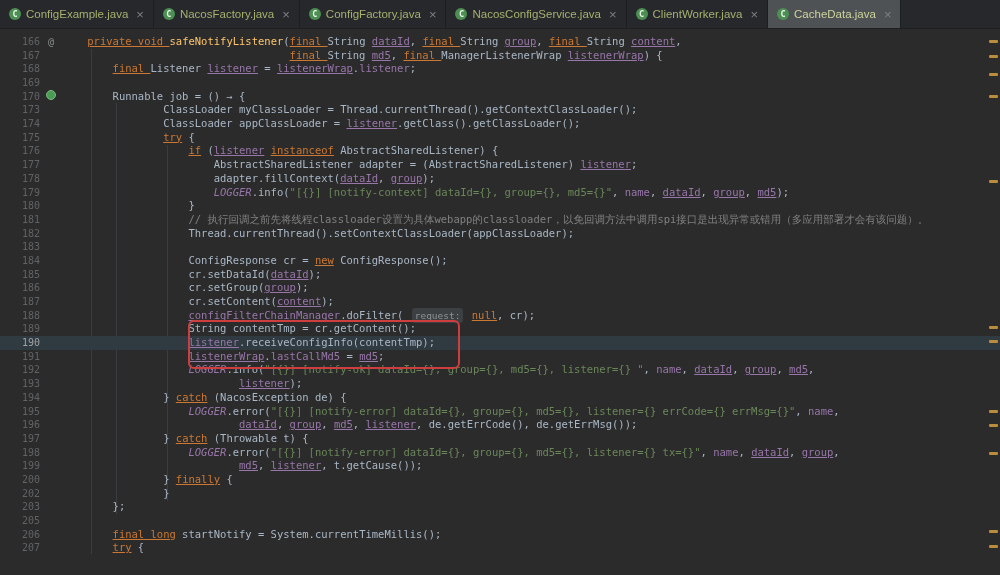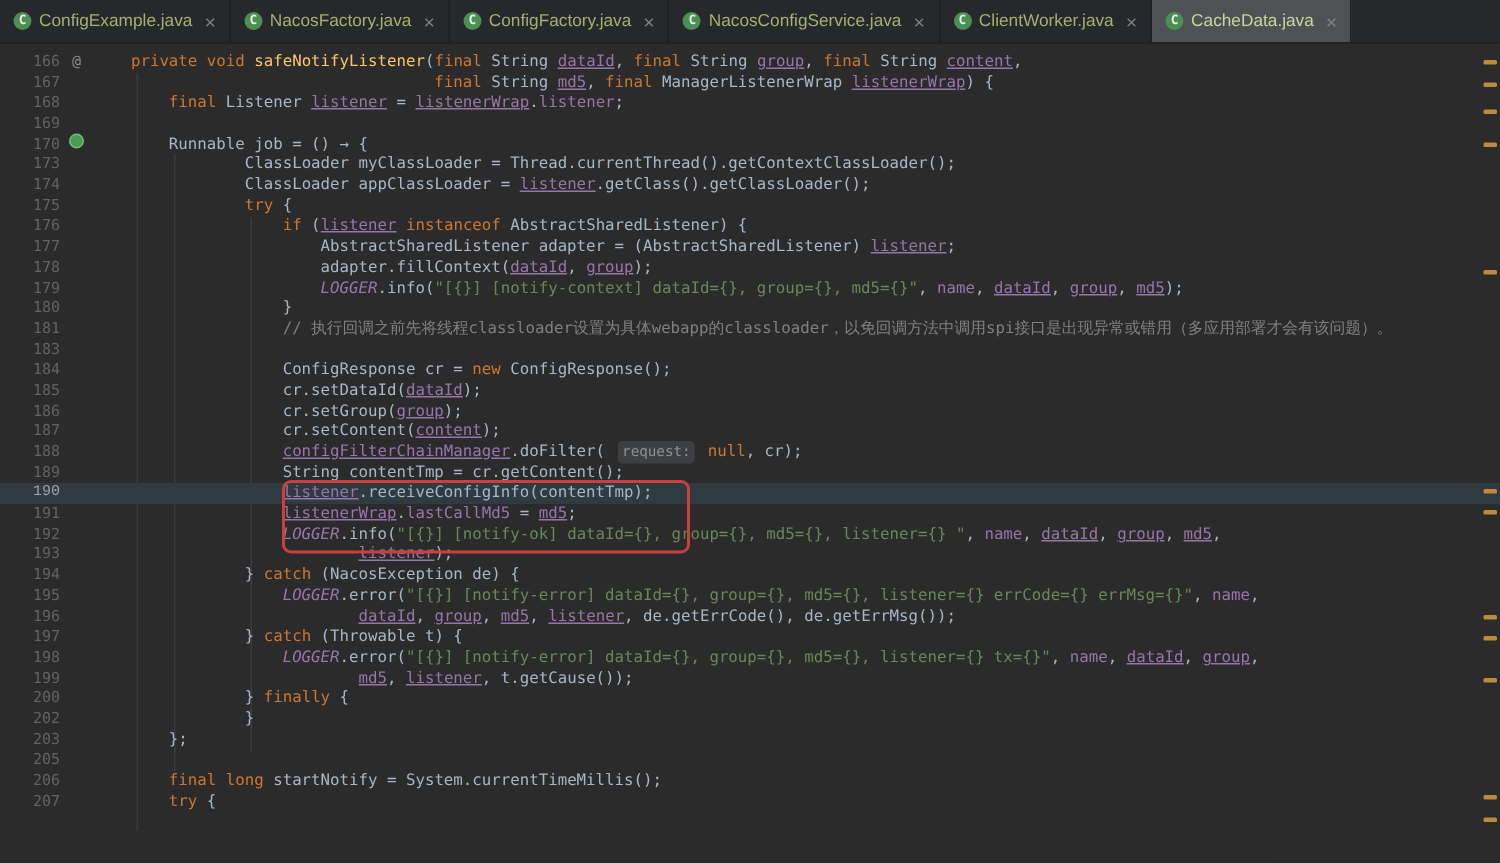--- a/index.html
+++ b/index.html
@@ -13,29 +13,29 @@
   .tab.active{background:#4e5254;color:#ccd49b;}
   .cicon{width:12px;height:12px;border-radius:50%;background:#4c8f52;color:#eaf4ea;
          font-size:8.5px;font-weight:bold;display:flex;align-items:center;justify-content:center;
          font-family:"DejaVu Sans Mono",monospace;flex:0 0 12px;}
   .close{color:#7d8184;font-size:13px;margin-left:3px;line-height:1;}
   
   .editor{position:absolute;top:29px;left:0;right:0;bottom:0;font-size:10.5px;line-height:13.7px;}
   #lines{position:absolute;top:6px;left:0;right:0;z-index:2;}
   .row{display:flex;height:13.7px;white-space:pre;align-items:flex-end;}
   .row.active{background:#303a41;}
-  .row.active .lnum{color:#a1a3a5;font-family:Liberation Mono, monospace;}
+  .row.active .lnum{color:#a1a3a5;}
   .lnum{flex:0 0 40px;text-align:right;color:#606366;font-size:10px;}
   .gicon{flex:0 0 22px;text-align:center;color:#8a8d8f;font-size:10px;line-height:13.7px;}
   .gdot{display:inline-block;width:8px;height:8px;border-radius:50%;background:#499c54;
         border:1px solid #79b97d;margin-top:2px;}
   .code{flex:1;color:#a9b7c6;}
   
   .t-p{color:#a9b7c6;}
-  .t-k{color:#cc7832;}
+  .t-k{color:#cc7832;text-decoration:underline;}
   .t-s{color:#6a8759;}
   .t-c{color:#808080;font-family:"DejaVu Sans Mono","Liberation Mono","DejaVu Sans",monospace;}
   .t-f{color:#9876aa;}
   .t-u{color:#9876aa;text-decoration:underline;text-underline-offset:1px;}
   .t-m{color:#ffc66d;}
   .t-sf{color:#9876aa;font-style:italic;}
   .t-st{color:#a9b7c6;}
   .t-fold{color:#a9b7c6;}
   .t-h{background:#3c4043;color:#8e9295;border-radius:3px;padding:2px 3px;margin:0 2px;font-size:9.5px;}
   
@@ -95,20 +95,21 @@
         <div class="row"><span class="lnum">170</span><span class="gicon"><span class="gdot"></span></span><span class="code"><span class="t-p">        </span><span class="t-p">Runnable job = </span><span class="t-fold">() → {</span></span></div>
         <div class="row"><span class="lnum">173</span><span class="gicon"></span><span class="code"><span class="t-p">                </span><span class="t-p">ClassLoader myClassLoader = Thread.</span><span class="t-st">currentThread</span><span class="t-p">().getContextClassLoader();</span></span></div>
         <div class="row"><span class="lnum">174</span><span class="gicon"></span><span class="code"><span class="t-p">                </span><span class="t-p">ClassLoader appClassLoader = </span><span class="t-u">listener</span><span class="t-p">.getClass().getClassLoader();</span></span></div>
         <div class="row"><span class="lnum">175</span><span class="gicon"></span><span class="code"><span class="t-p">                </span><span class="t-k">try</span><span class="t-p"> {</span></span></div>
         <div class="row"><span class="lnum">176</span><span class="gicon"></span><span class="code"><span class="t-p">                    </span><span class="t-k">if</span><span class="t-p"> (</span><span class="t-u">listener</span><span class="t-p"> </span><span class="t-k">instanceof</span><span class="t-p"> AbstractSharedListener) {</span></span></div>
         <div class="row"><span class="lnum">177</span><span class="gicon"></span><span class="code"><span class="t-p">                        </span><span class="t-p">AbstractSharedListener adapter = (AbstractSharedListener) </span><span class="t-u">listener</span><span class="t-p">;</span></span></div>
         <div class="row"><span class="lnum">178</span><span class="gicon"></span><span class="code"><span class="t-p">                        </span><span class="t-p">adapter.fillContext(</span><span class="t-u">dataId</span><span class="t-p">, </span><span class="t-u">group</span><span class="t-p">);</span></span></div>
         <div class="row"><span class="lnum">179</span><span class="gicon"></span><span class="code"><span class="t-p">                        </span><span class="t-sf">LOGGER</span><span class="t-p">.info(</span><span class="t-s">"[{}] [notify-context] dataId={}, group={}, md5={}"</span><span class="t-p">, </span><span class="t-f">name</span><span class="t-p">, </span><span class="t-u">dataId</span><span class="t-p">, </span><span class="t-u">group</span><span class="t-p">, </span><span class="t-u">md5</span><span class="t-p">);</span></span></div>
         <div class="row"><span class="lnum">180</span><span class="gicon"></span><span class="code"><span class="t-p">                    </span><span class="t-p">}</span></span></div>
         <div class="row"><span class="lnum">181</span><span class="gicon"></span><span class="code"><span class="t-p">                    </span><span class="t-c">// 执行回调之前先将线程classloader设置为具体webapp的classloader，以免回调方法中调用spi接口是出现异常或错用（多应用部署才会有该问题）。</span></span></div>
+        <div class="row"><span class="lnum">182</span><span class="gicon"></span><span class="code"><span class="t-p">                    </span><span class="t-p">Thread.</span><span class="t-st">currentThread</span><span class="t-p">().setContextClassLoader(appClassLoader);</span></span></div>
         <div class="row"><span class="lnum">183</span><span class="gicon"></span><span class="code"></span></div>
         <div class="row"><span class="lnum">184</span><span class="gicon"></span><span class="code"><span class="t-p">                    </span><span class="t-p">ConfigResponse cr = </span><span class="t-k">new</span><span class="t-p"> ConfigResponse();</span></span></div>
         <div class="row"><span class="lnum">185</span><span class="gicon"></span><span class="code"><span class="t-p">                    </span><span class="t-p">cr.setDataId(</span><span class="t-u">dataId</span><span class="t-p">);</span></span></div>
         <div class="row"><span class="lnum">186</span><span class="gicon"></span><span class="code"><span class="t-p">                    </span><span class="t-p">cr.setGroup(</span><span class="t-u">group</span><span class="t-p">);</span></span></div>
         <div class="row"><span class="lnum">187</span><span class="gicon"></span><span class="code"><span class="t-p">                    </span><span class="t-p">cr.setContent(</span><span class="t-u">content</span><span class="t-p">);</span></span></div>
         <div class="row"><span class="lnum">188</span><span class="gicon"></span><span class="code"><span class="t-p">                    </span><span class="t-u">configFilterChainManager</span><span class="t-p">.doFilter( </span><span class="t-h">request:</span><span class="t-p"> </span><span class="t-k">null</span><span class="t-p">, cr);</span></span></div>
         <div class="row"><span class="lnum">189</span><span class="gicon"></span><span class="code"><span class="t-p">                    </span><span class="t-p">String contentTmp = cr.getContent();</span></span></div>
         <div class="row active"><span class="lnum">190</span><span class="gicon"></span><span class="code"><span class="t-p">                    </span><span class="t-u">listener</span><span class="t-p">.receiveConfigInfo(contentTmp);</span></span></div>
         <div class="row"><span class="lnum">191</span><span class="gicon"></span><span class="code"><span class="t-p">                    </span><span class="t-u">listenerWrap</span><span class="t-p">.</span><span class="t-f">lastCallMd5</span><span class="t-p"> = </span><span class="t-u">md5</span><span class="t-p">;</span></span></div>
         <div class="row"><span class="lnum">192</span><span class="gicon"></span><span class="code"><span class="t-p">                    </span><span class="t-sf">LOGGER</span><span class="t-p">.info(</span><span class="t-s">"[{}] [notify-ok] dataId={}, group={}, md5={}, listener={} "</span><span class="t-p">, </span><span class="t-f">name</span><span class="t-p">, </span><span class="t-u">dataId</span><span class="t-p">, </span><span class="t-u">group</span><span class="t-p">, </span><span class="t-u">md5</span><span class="t-p">,</span></span></div>

